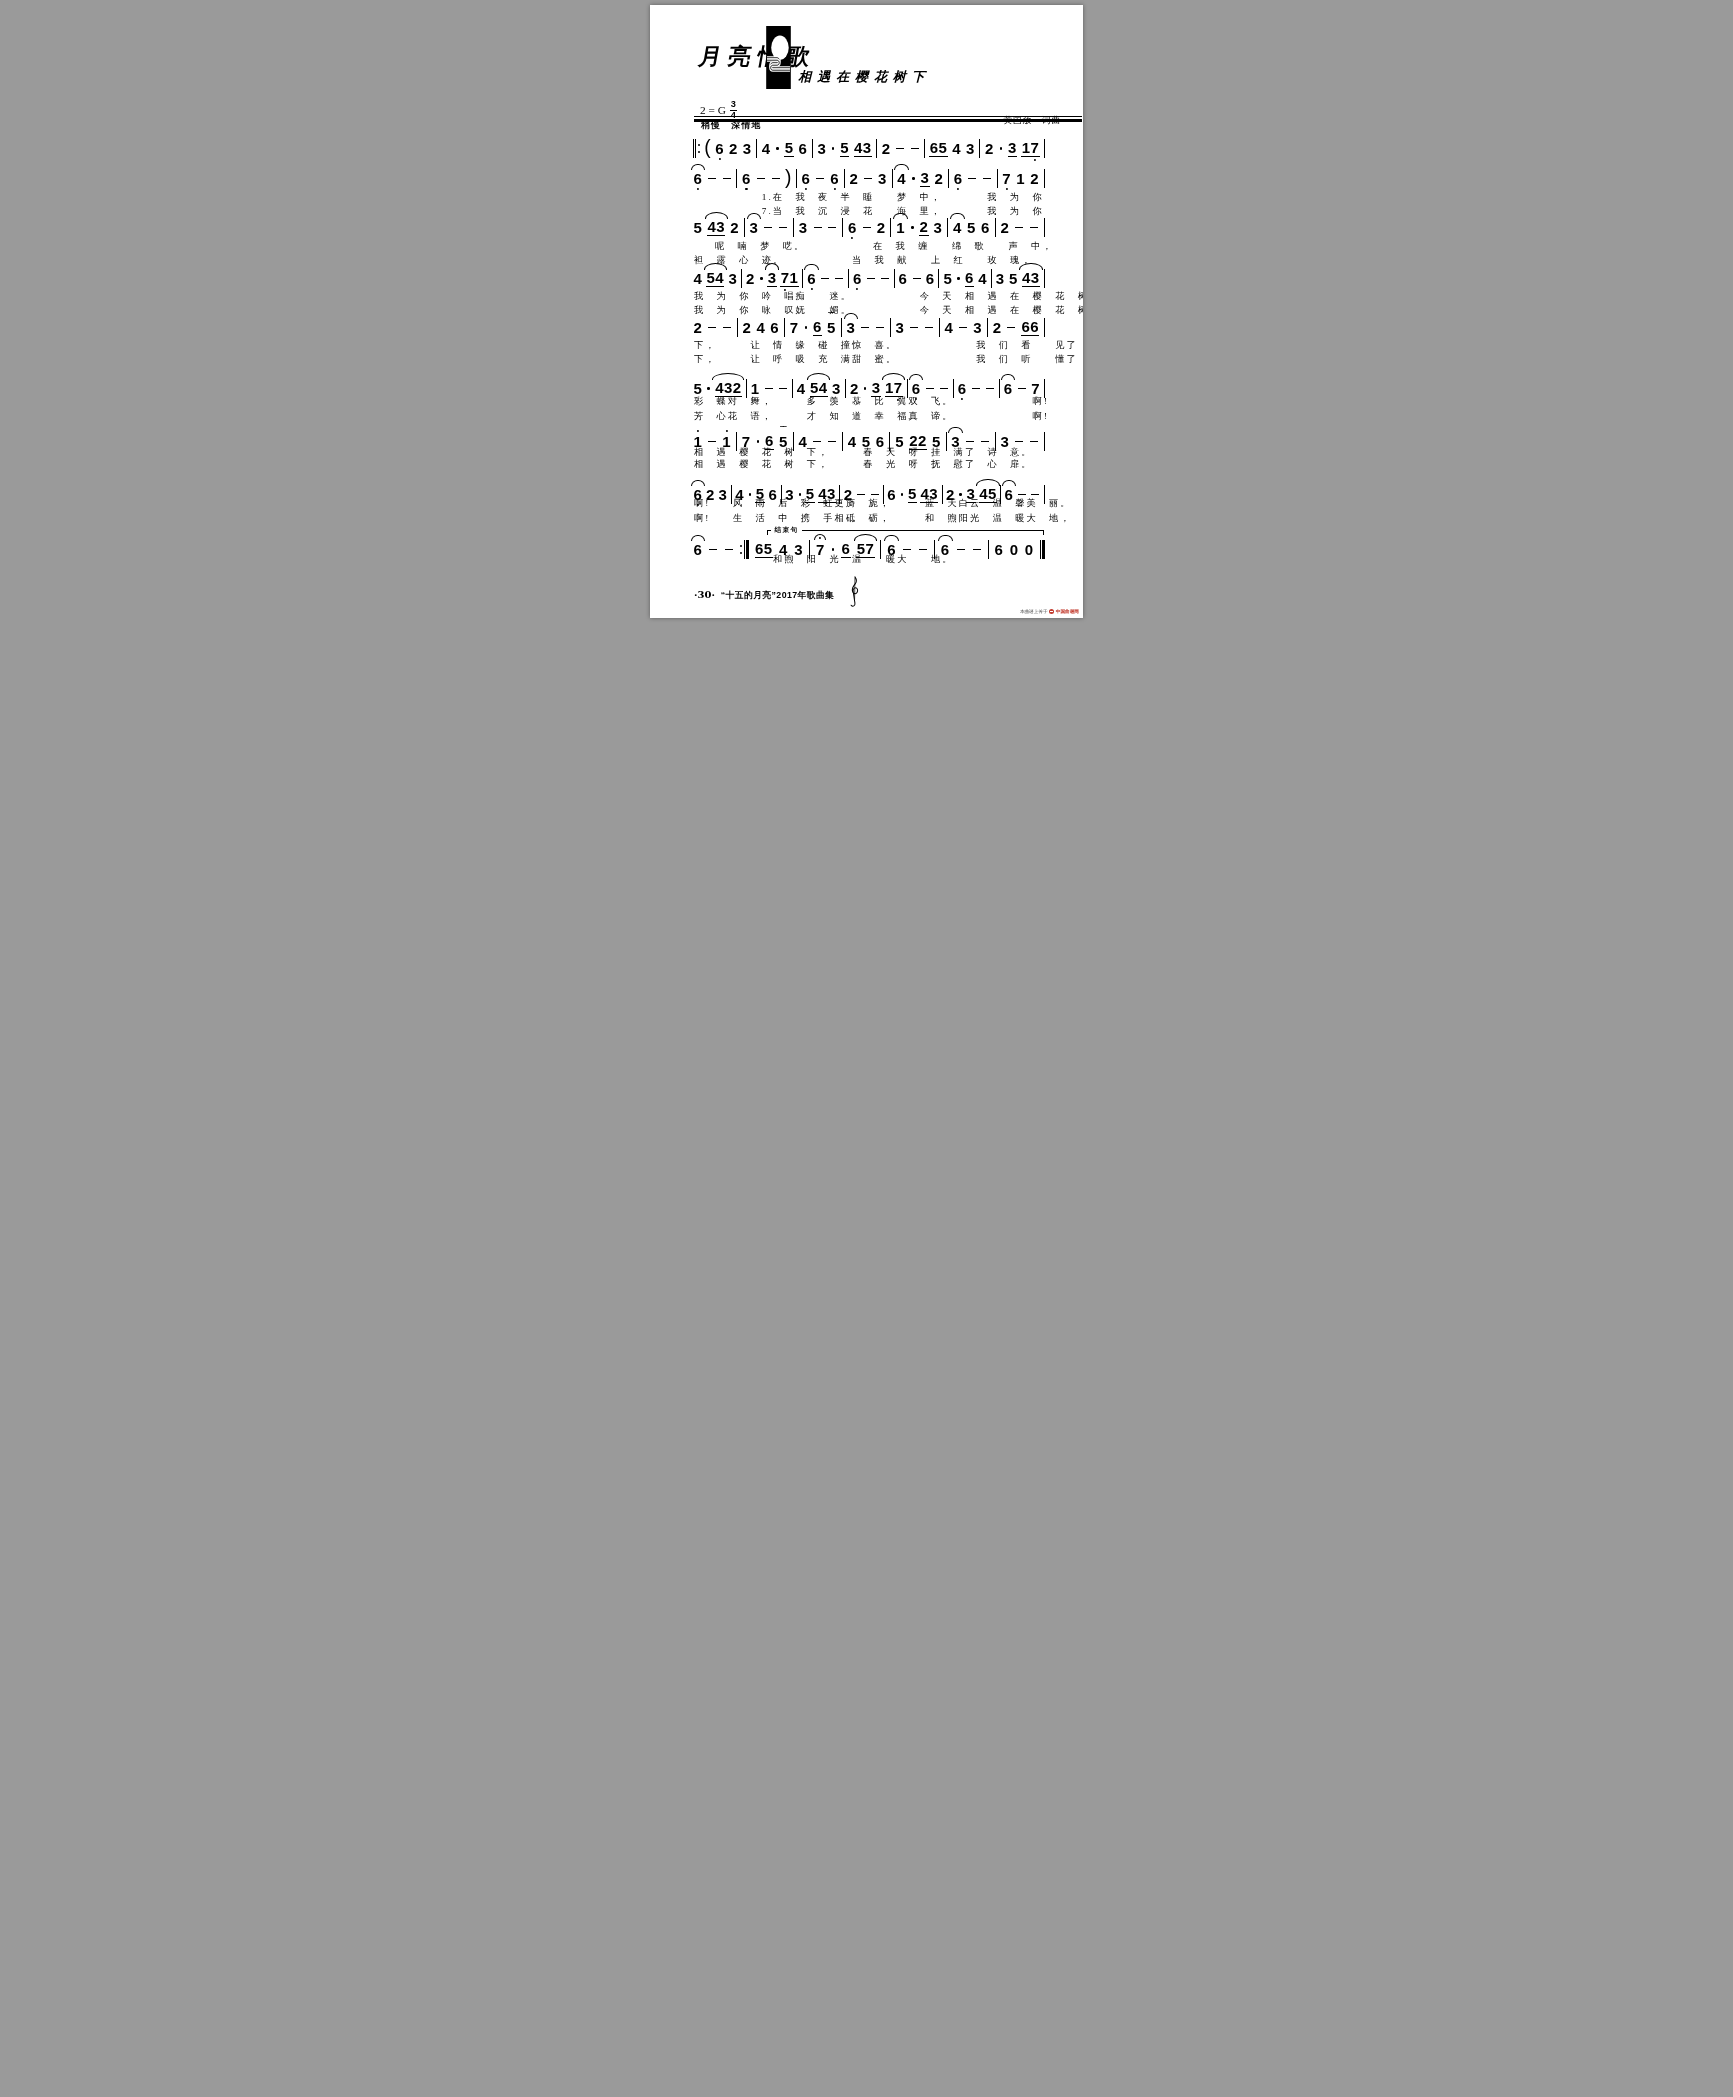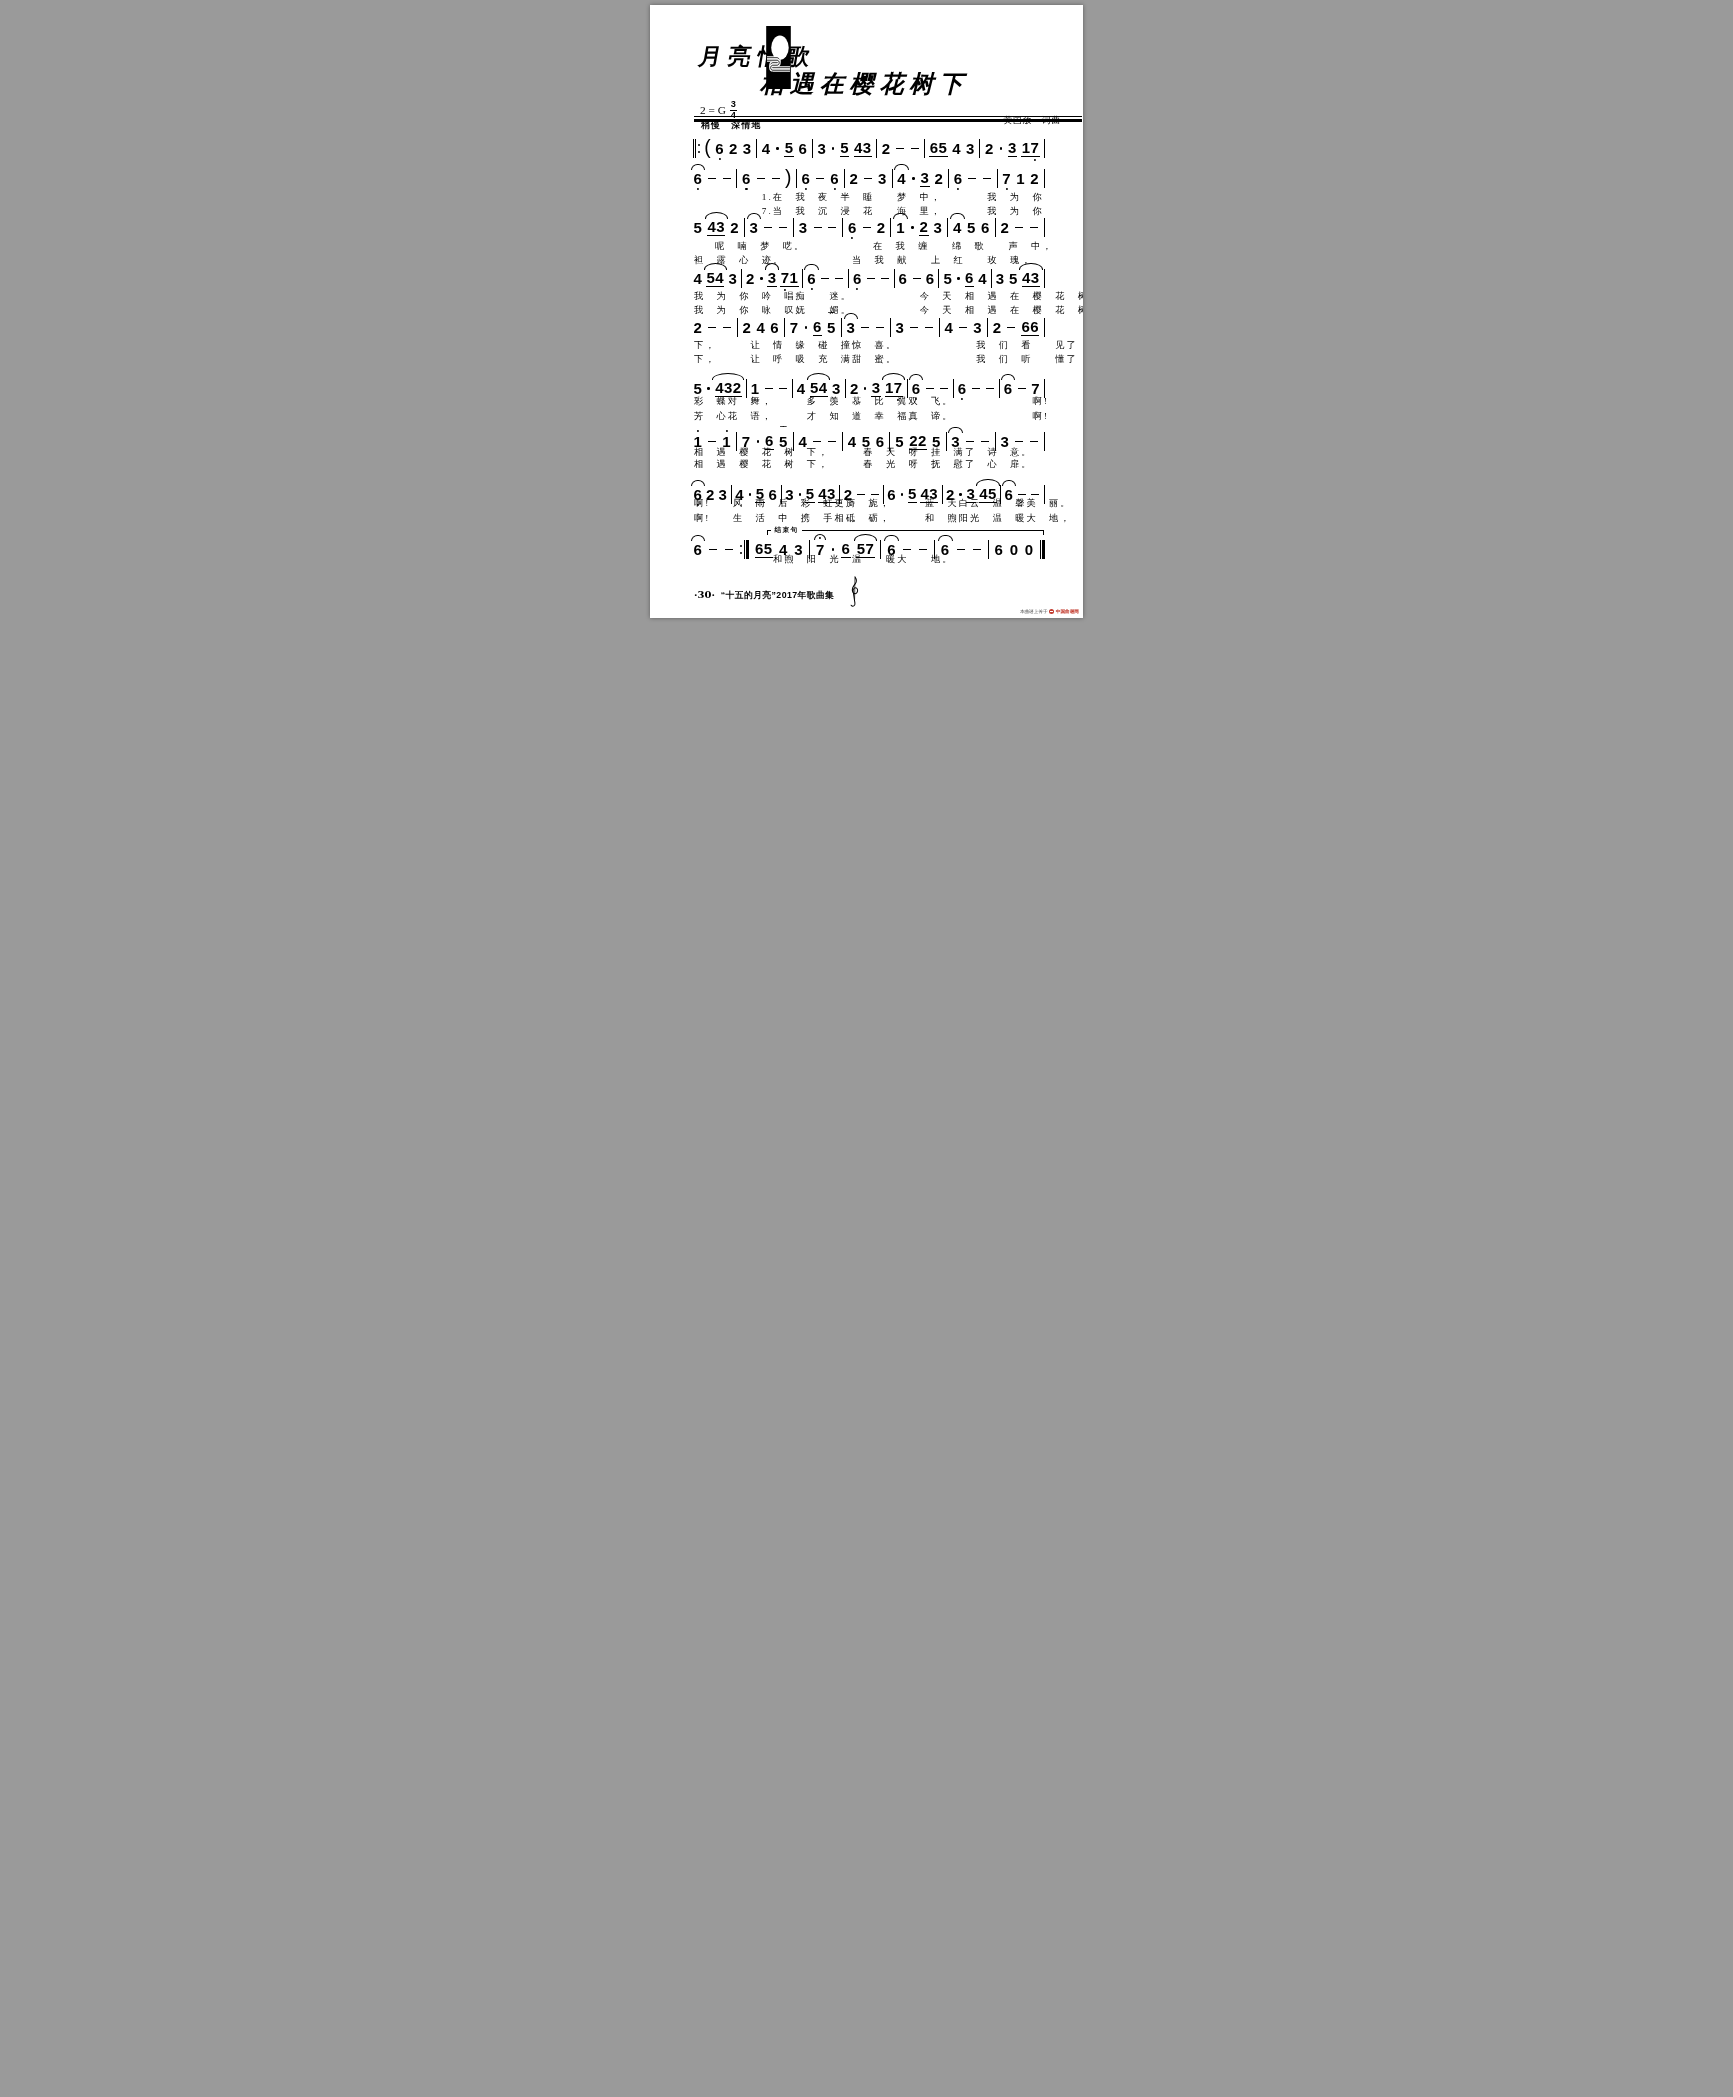--- a/index.html
+++ b/index.html
@@ -12,21 +12,21 @@
         font-weight:bold;font-size:22.7px;letter-spacing:6.7px;transform:skewX(-10deg);
         line-height:1;}
   .moonbox{position:absolute;left:116px;top:21px;width:25px;height:63px;display:block;}
   .rule{position:absolute;left:44px;width:388px;background:#000;}
   .rule.thin{top:111px;height:1.3px;}
   .rule.thick{top:114px;height:3.4px;}
 
   
   .title{position:absolute;left:0;right:4px;top:63px;margin:0;text-align:center;
          font-family:"DejaVu Serif",serif;font-style:italic;font-weight:900;
-         font-size:24px;letter-spacing:5.9px;}
+         font-size:13px;letter-spacing:5.9px;}
   .keysig{position:absolute;left:50px;top:95px;font-family:"Liberation Serif",serif;
           font-size:11.3px;display:flex;align-items:center;gap:4.2px;}
   .frac{display:inline-flex;flex-direction:column;align-items:center;
         font-family:"Liberation Sans",sans-serif;font-weight:bold;font-size:9.2px;line-height:1.05;}
   .frac .den{border-top:1px solid #000;padding:0 0.8px;}
   .tempo{position:absolute;left:51px;top:115px;font-size:8.8px;font-weight:bold;letter-spacing:1.3px;}
   .credit{position:absolute;right:22px;top:110px;font-size:8.8px;font-weight:normal;letter-spacing:0.8px;}
 
   
   .sys{position:absolute;left:43px;width:352px;height:21px;display:flex;

